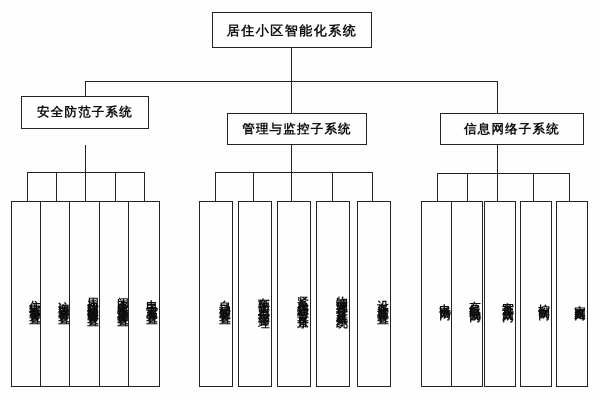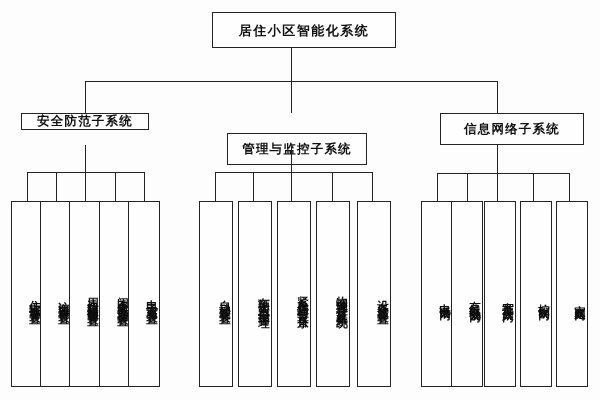--- a/index.html
+++ b/index.html
@@ -78,33 +78,33 @@
     position: absolute;
     height: 0;
     border-top: 1.6px solid #232323;
   }
 </style>
 </head>
 <body>
 
 <div id="diagram">
 
-  <div class="node hbox root" style="left:212px; top:12px; width:184px; height:36px;">
+  <div class="node hbox root" style="left:212px; top:12px; width:160px; height:36px;">
     <span class="label">居住小区智能化系统</span>
   </div>
 
   <div class="vline" style="left:291px; top:48px; height:33px;"></div>
 
   <div class="hline" style="left:85px; top:81px; width:413px;"></div>
 
   <div class="vline" style="left:85px; top:81px; height:32px;"></div>
   <div class="vline" style="left:291px; top:81px; height:32px;"></div>
   <div class="vline" style="left:497px; top:81px; height:32px;"></div>
 
-  <div class="node hbox" style="left:21px; top:113px; width:128px; height:17px;">
+  <div class="node hbox" style="left:21px; top:96px; width:128px; height:33px;">
     <span class="label">安全防范子系统</span>
   </div>
   <div class="vline" style="left:85px; top:145px; height:27px;"></div>
   <div class="hline" style="left:27px; top:172px; width:117px;"></div>
   <div class="vline" style="left:27px;  top:172px; height:29px;"></div>
   <div class="vline" style="left:56px;  top:172px; height:29px;"></div>
   <div class="vline" style="left:85px;  top:172px; height:29px;"></div>
   <div class="vline" style="left:115px; top:172px; height:29px;"></div>
   <div class="vline" style="left:144px; top:172px; height:29px;"></div>
 
@@ -117,21 +117,21 @@
   <div class="node leaf" style="left:69px;  top:201px; width:32px; height:186px;">
     <span class="label">周边防越报警装置</span>
   </div>
   <div class="node leaf" style="left:99px;  top:201px; width:32px; height:186px;">
     <span class="label">闭路电视监控装置</span>
   </div>
   <div class="node leaf" style="left:128px; top:201px; width:32px; height:186px;">
     <span class="label">电子巡更装置</span>
   </div>
 
-  <div class="node hbox" style="left:227px; top:113px; width:140px; height:32px;margin-top:20px;">
+  <div class="node hbox" style="left:227px; top:113px; width:140px; height:32px;">
     <span class="label">管理与监控子系统</span>
   </div>
   <div class="vline" style="left:291px; top:145px; height:27px;"></div>
   <div class="hline" style="left:215px; top:172px; width:157px;"></div>
   <div class="vline" style="left:215px; top:172px; height:29px;"></div>
   <div class="vline" style="left:253px; top:172px; height:29px;"></div>
   <div class="vline" style="left:291px; top:172px; height:29px;"></div>
   <div class="vline" style="left:332px; top:172px; height:29px;"></div>
   <div class="vline" style="left:372px; top:172px; height:29px;"></div>
 

